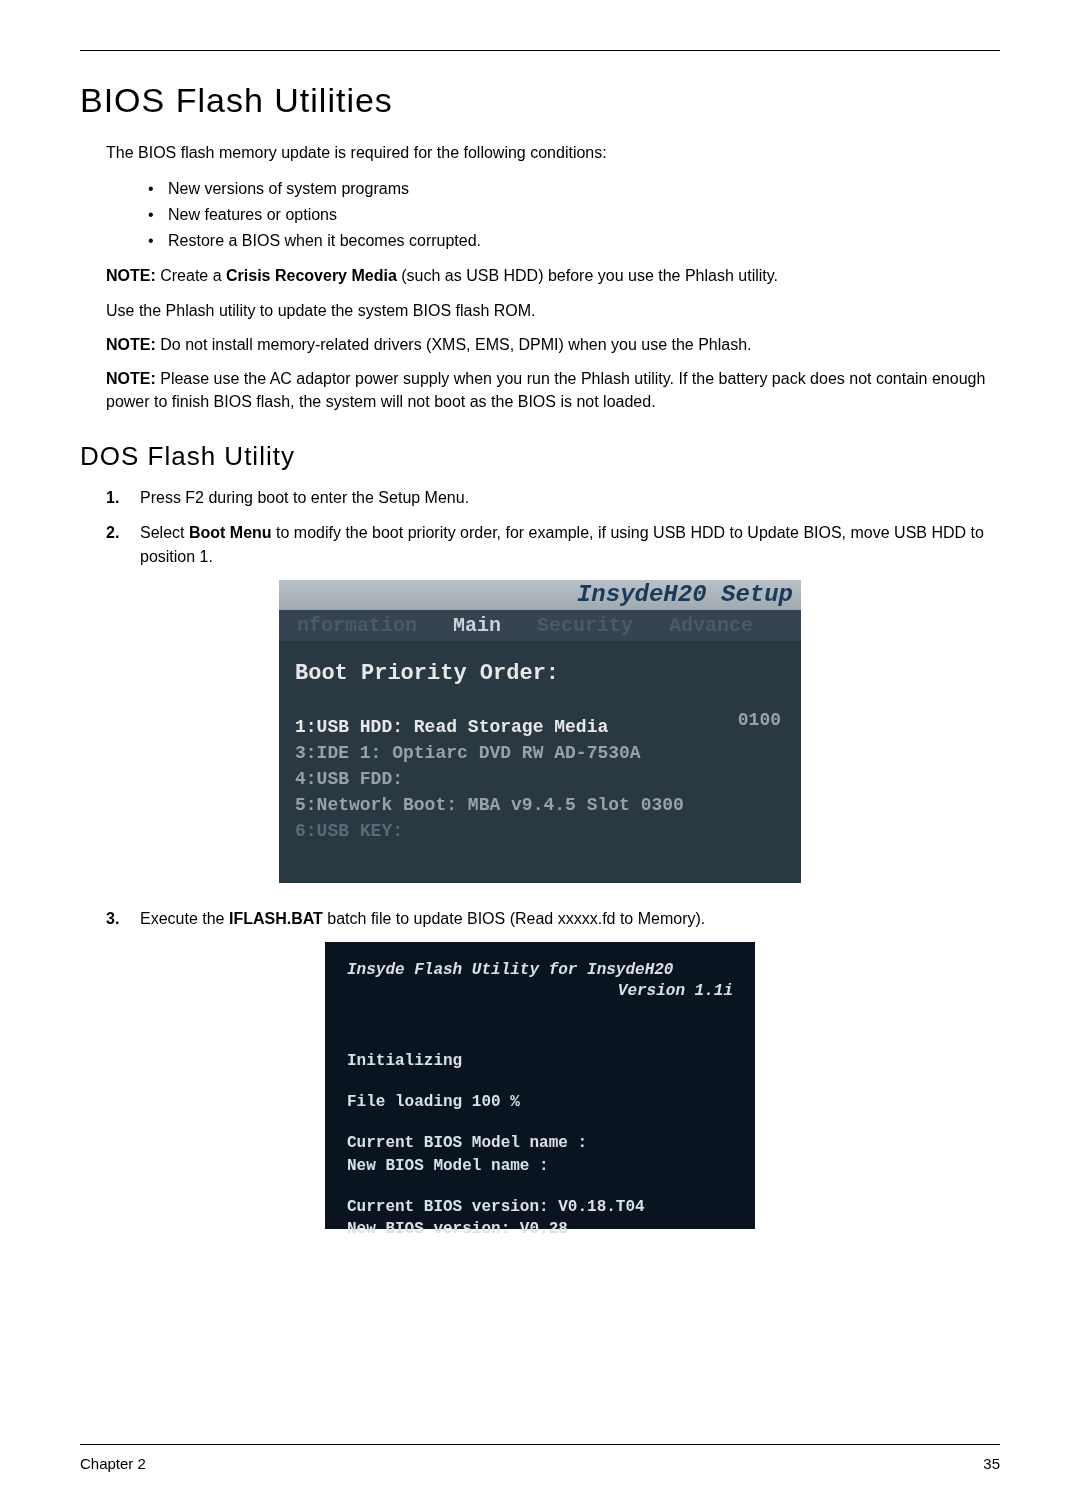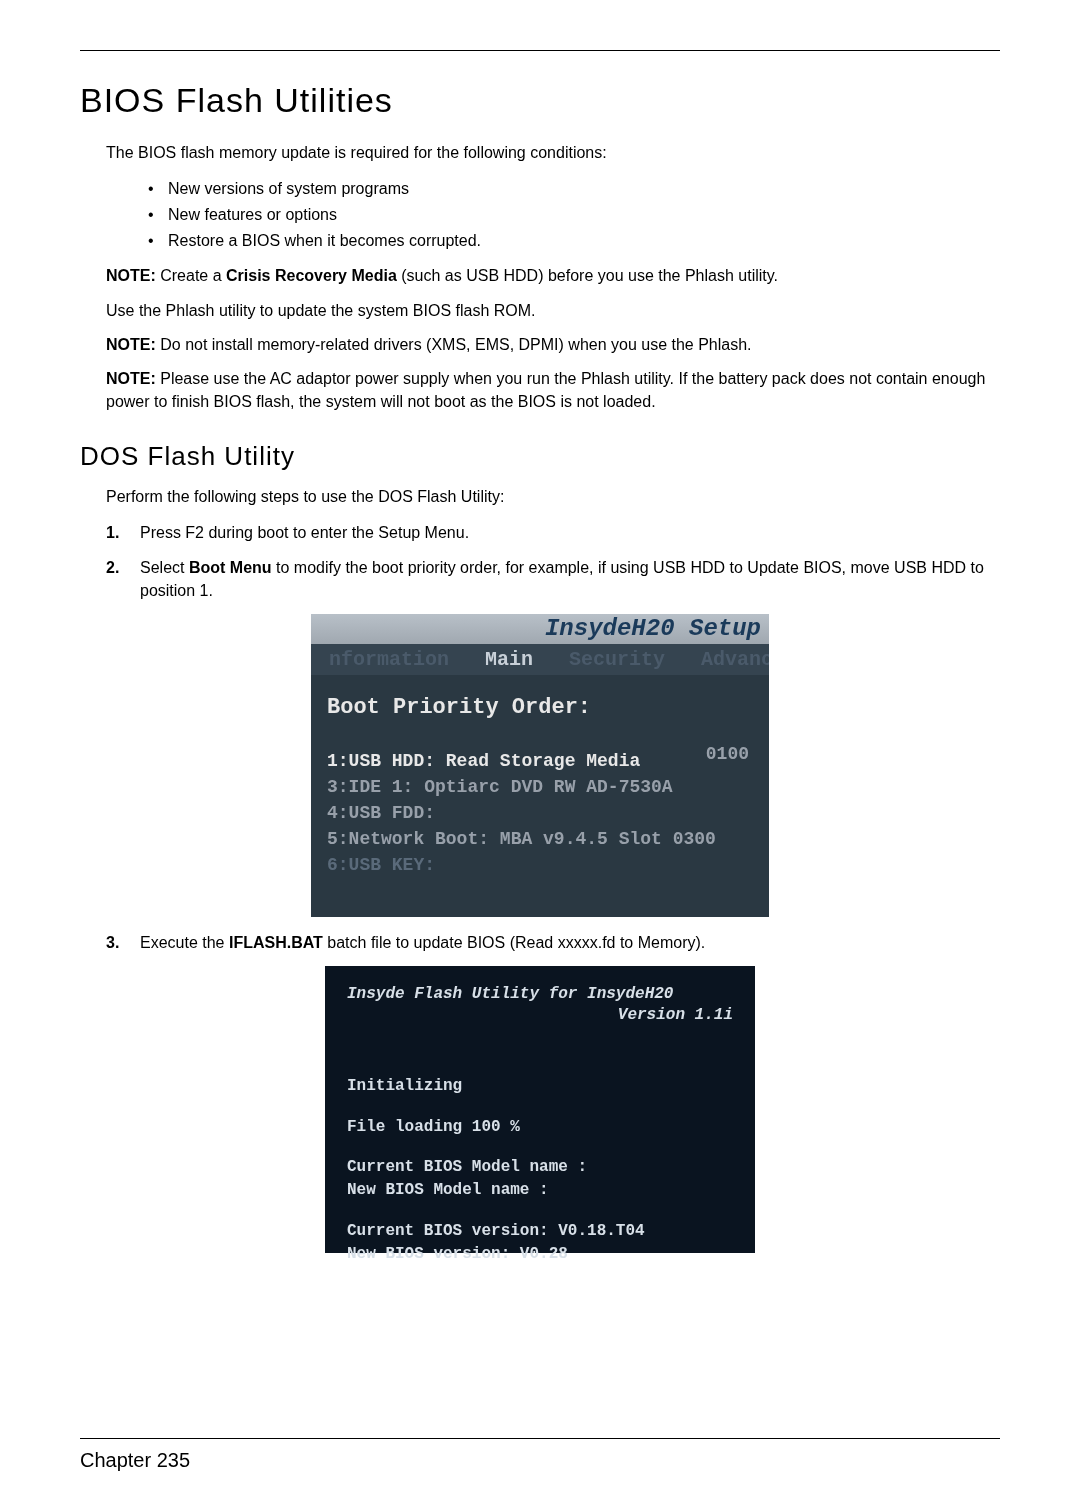--- a/index.html
+++ b/index.html
@@ -67,23 +67,23 @@
       position: relative;
     }
     .ordered-list li .num {
       font-weight: bold;
       position: absolute;
       left: 0;
     }
     .bold { font-weight: bold; }
     .bios-img {
       display: block;
-      margin: 10px auto 14px auto;
+      margin: 10px auto 24px auto;
       background: #2a3842;
-      width: 458px;
+      width: 522px;
       height: 303px;
       font-family: 'Courier New', monospace;
       font-weight: bold;
       color: #98a0aa;
       position: relative;
       overflow: hidden;
     }
     .bios-title-bar {
       text-align: right;
       font-size: 24px;
@@ -142,21 +142,22 @@
     .flash-spacer { height: 18px; }
 
     .footer {
       position: absolute;
       bottom: 40px;
       left: 80px;
       right: 80px;
       border-top: 1px solid #000;
       padding-top: 10px;
       display: flex;
-      font-size: 20px;
+      justify-content: space-between;
+      font-size: 15px;
     }
   </style>
 </head>
 <body>
 
 <div class="page">
   <div class="top-line"></div>
 
   <h1>BIOS Flash Utilities</h1>
 
@@ -181,23 +182,20 @@
       <span class="bold">NOTE:</span><span> Do not install memory-related drivers (XMS, EMS, DPMI) when you use the Phlash.</span>
     </p>
 
     <p>
       <span class="bold">NOTE:</span><span> Please use the AC adaptor power supply when you run the Phlash utility. If the battery pack does not contain enough power to finish BIOS flash, the system will not boot as the BIOS is not loaded.</span>
     </p>
   </div>
 
   <h2>DOS Flash Utility</h2>
 
-  <div class="body-text">
-    <p>Perform the following steps to use the DOS Flash Utility:</p>
-  </div>
 
   <ol class="ordered-list">
     <li>
       <span class="num">1.</span>
       <span>Press F2 during boot to enter the Setup Menu.</span>
     </li>
     <li>
       <span class="num">2.</span>
       <span>Select </span><span class="bold">Boot Menu</span><span> to modify the boot priority order, for example, if using USB HDD to Update BIOS, move USB HDD to position 1.</span>
     </li>

